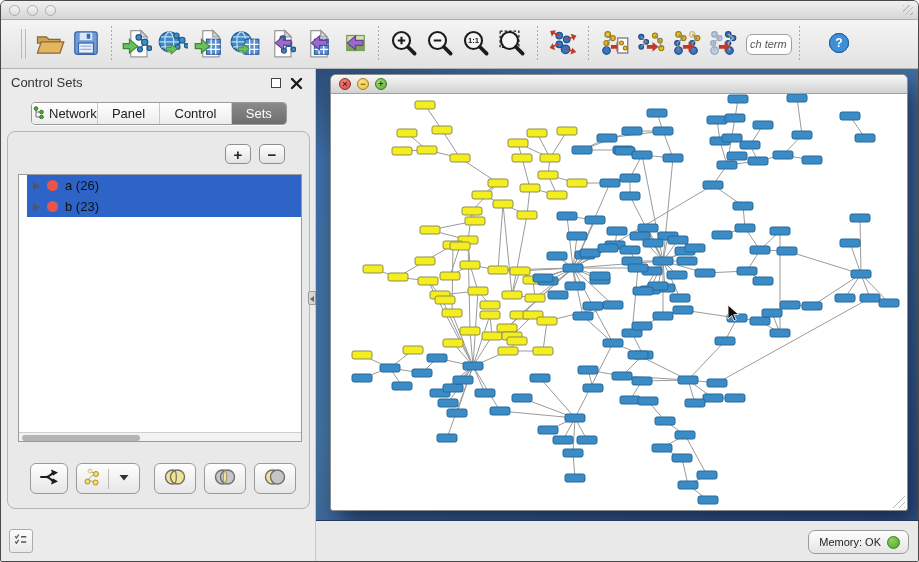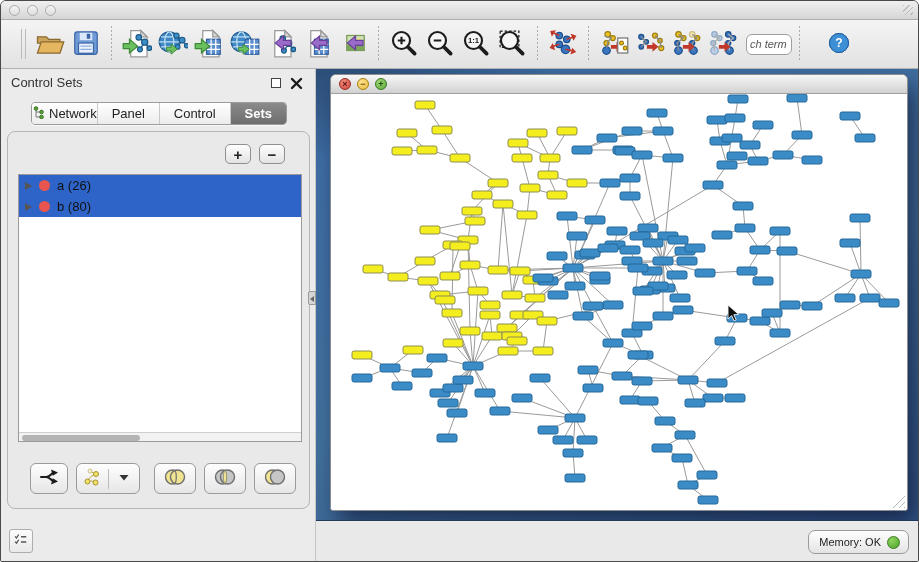--- a/index.html
+++ b/index.html
@@ -29,30 +29,30 @@
   .left-panel { position:absolute; left:0; top:0; width:315px; height:493px; background:#ebebeb; border-right:1px solid #c6c6c6; }
   .cp-header { position:relative; height:28px; }
   .cp-title { position:absolute; left:10px; top:6px; font-size:13px; color:#333; }
   .cp-float { position:absolute; right:34px; top:9px; width:10px; height:10px; border:1.5px solid #444; background:#fff; }
   .cp-close { position:absolute; right:12px; top:7px; width:13px; height:13px; }
   .cp-close svg { width:13px; height:13px; }
 
   .tabbar { position:absolute; left:30px; top:33px; width:256px; height:23px; display:flex; border:1px solid #9b9b9b; border-radius:4px; overflow:hidden; background:#fdfdfd; box-shadow:0 1px 0 rgba(255,255,255,.7); }
   .tab { flex:1 1 auto; display:flex; align-items:center; justify-content:center; gap:4px; font-size:13px; color:#222; border-right:1px solid #c9c9c9; background:linear-gradient(#fff,#ececec); }
   .tab:last-child { border-right:none; }
-  .tab.selected { background:linear-gradient(#8a8a8a,#6e6e6e); color:#fff;font-weight:bold; }
+  .tab.selected { background:linear-gradient(#8a8a8a,#6e6e6e); color:#fff; }
   .tab svg { width:13px; height:13px; }
 
   .panel-box { position:absolute; left:6px; top:62px; width:303px; height:378px; border:1px solid #b5b5b5; border-radius:8px; background:#e9e9e9; }
   .pm-btn { position:absolute; top:12px; width:26px; height:20px; border:1px solid #8f8f8f; border-radius:5px; background:linear-gradient(#fefefe,#e3e3e3); font-size:15px; font-weight:bold; color:#222; line-height:17px; text-align:center; }
   .pm-add { right:58px; } .pm-remove { right:24px; }
 
   .set-list { position:absolute; left:10px; top:42px; width:284px; height:268px; background:#fff; border:1px solid #9a9a9a; overflow:hidden; }
   .set-row { height:21px; display:flex; align-items:center; font-size:13px; color:#111; padding-left:6px; gap:7px; }
-  .set-row.selected { background:#2e64c8; }
+  .set-row.selected { background:#2e64c8;margin-left:8px; }
   .expander { width:0; height:0; border-left:7px solid #555; border-top:4.5px solid transparent; border-bottom:4.5px solid transparent; }
   .red-dot { width:11px; height:11px; border-radius:50%; background:#e8554e; }
   .hscroll { position:absolute; left:0; right:0; bottom:0; height:9px; background:#f2f2f2; border-top:1px solid #cfcfcf; }
   .hthumb { position:absolute; left:3px; top:1.5px; width:118px; height:6px; border-radius:3px; background:#b4b4b4; }
 
   .action-row { position:absolute; left:0; bottom:14px; width:100%; height:31px; }
   .act-btn { position:absolute; top:0; height:31px; border:1px solid #9a9a9a; border-radius:6px; background:linear-gradient(#fefefe,#e6e6e6); display:flex; align-items:center; justify-content:center; }
   .act-btn svg { width:24px; height:24px; }
   .split-div { width:1px; height:20px; background:#bbb; margin:0 3px; }
 
@@ -358,21 +358,21 @@
 
         <div class="set-list" id="set-list">
           <div class="set-row selected">
               <span class="expander"></span>
               <span class="red-dot"></span>
               <span>a (26)</span>
             </div>
             <div class="set-row selected">
               <span class="expander"></span>
               <span class="red-dot"></span>
-              <span>b (80)</span>
+              <span>b (23)</span>
             </div>
             <div class="hscroll">
               <div class="hthumb"></div>
             </div>
         </div>
 
         <div class="action-row" id="action-row">
             <button class="act-btn" style="left: 22px; width: 38px;">
               <span><svg viewBox="0 0 24 24">
                   <g fill="none" stroke="#1c1c1c" stroke-width="2.2">

